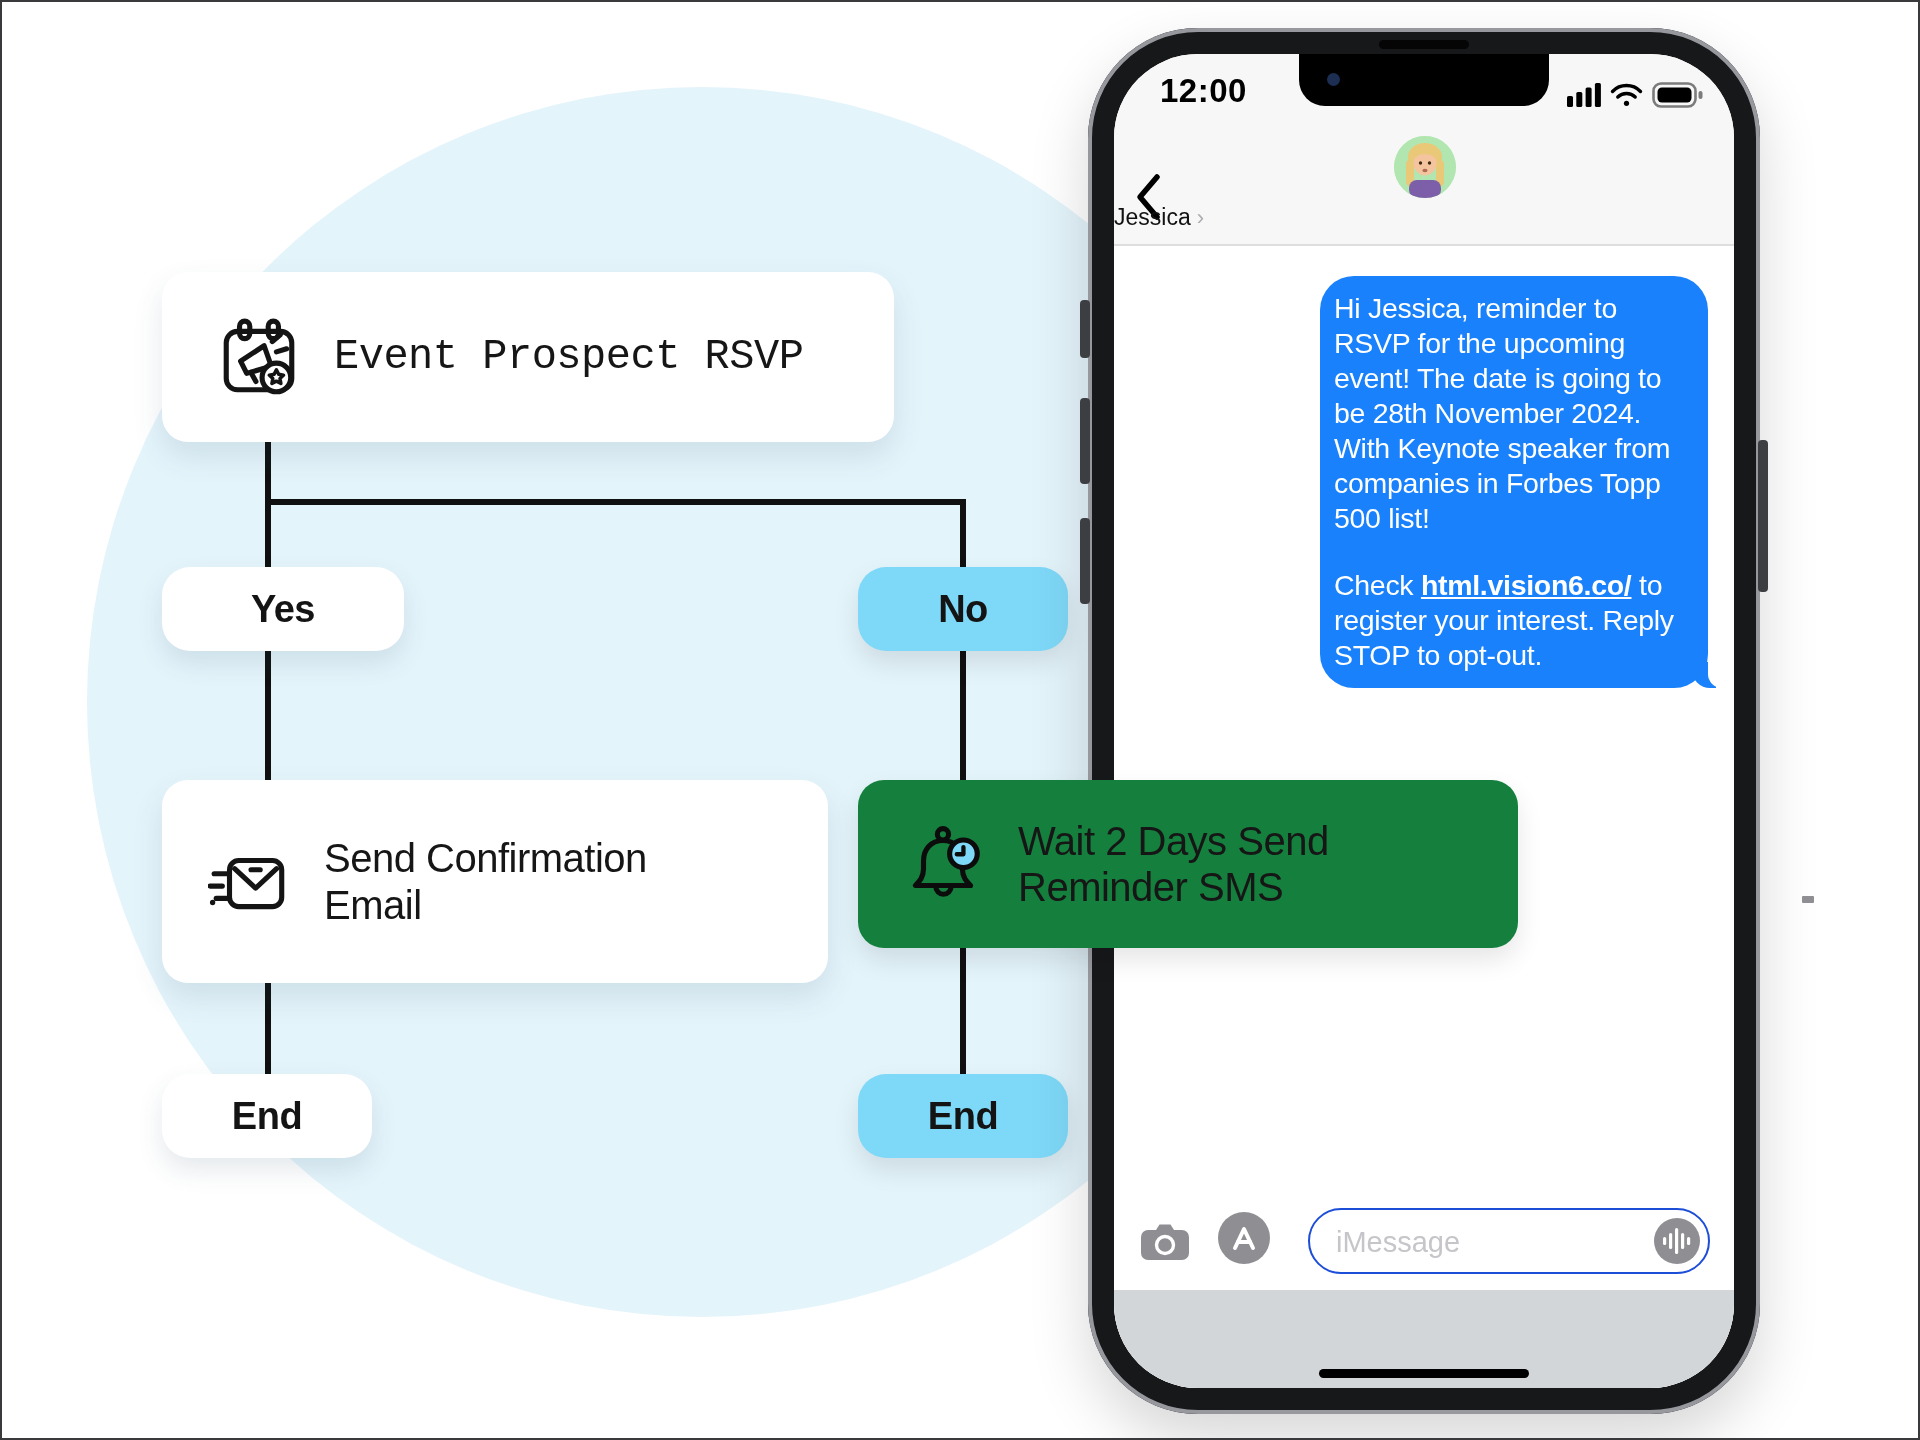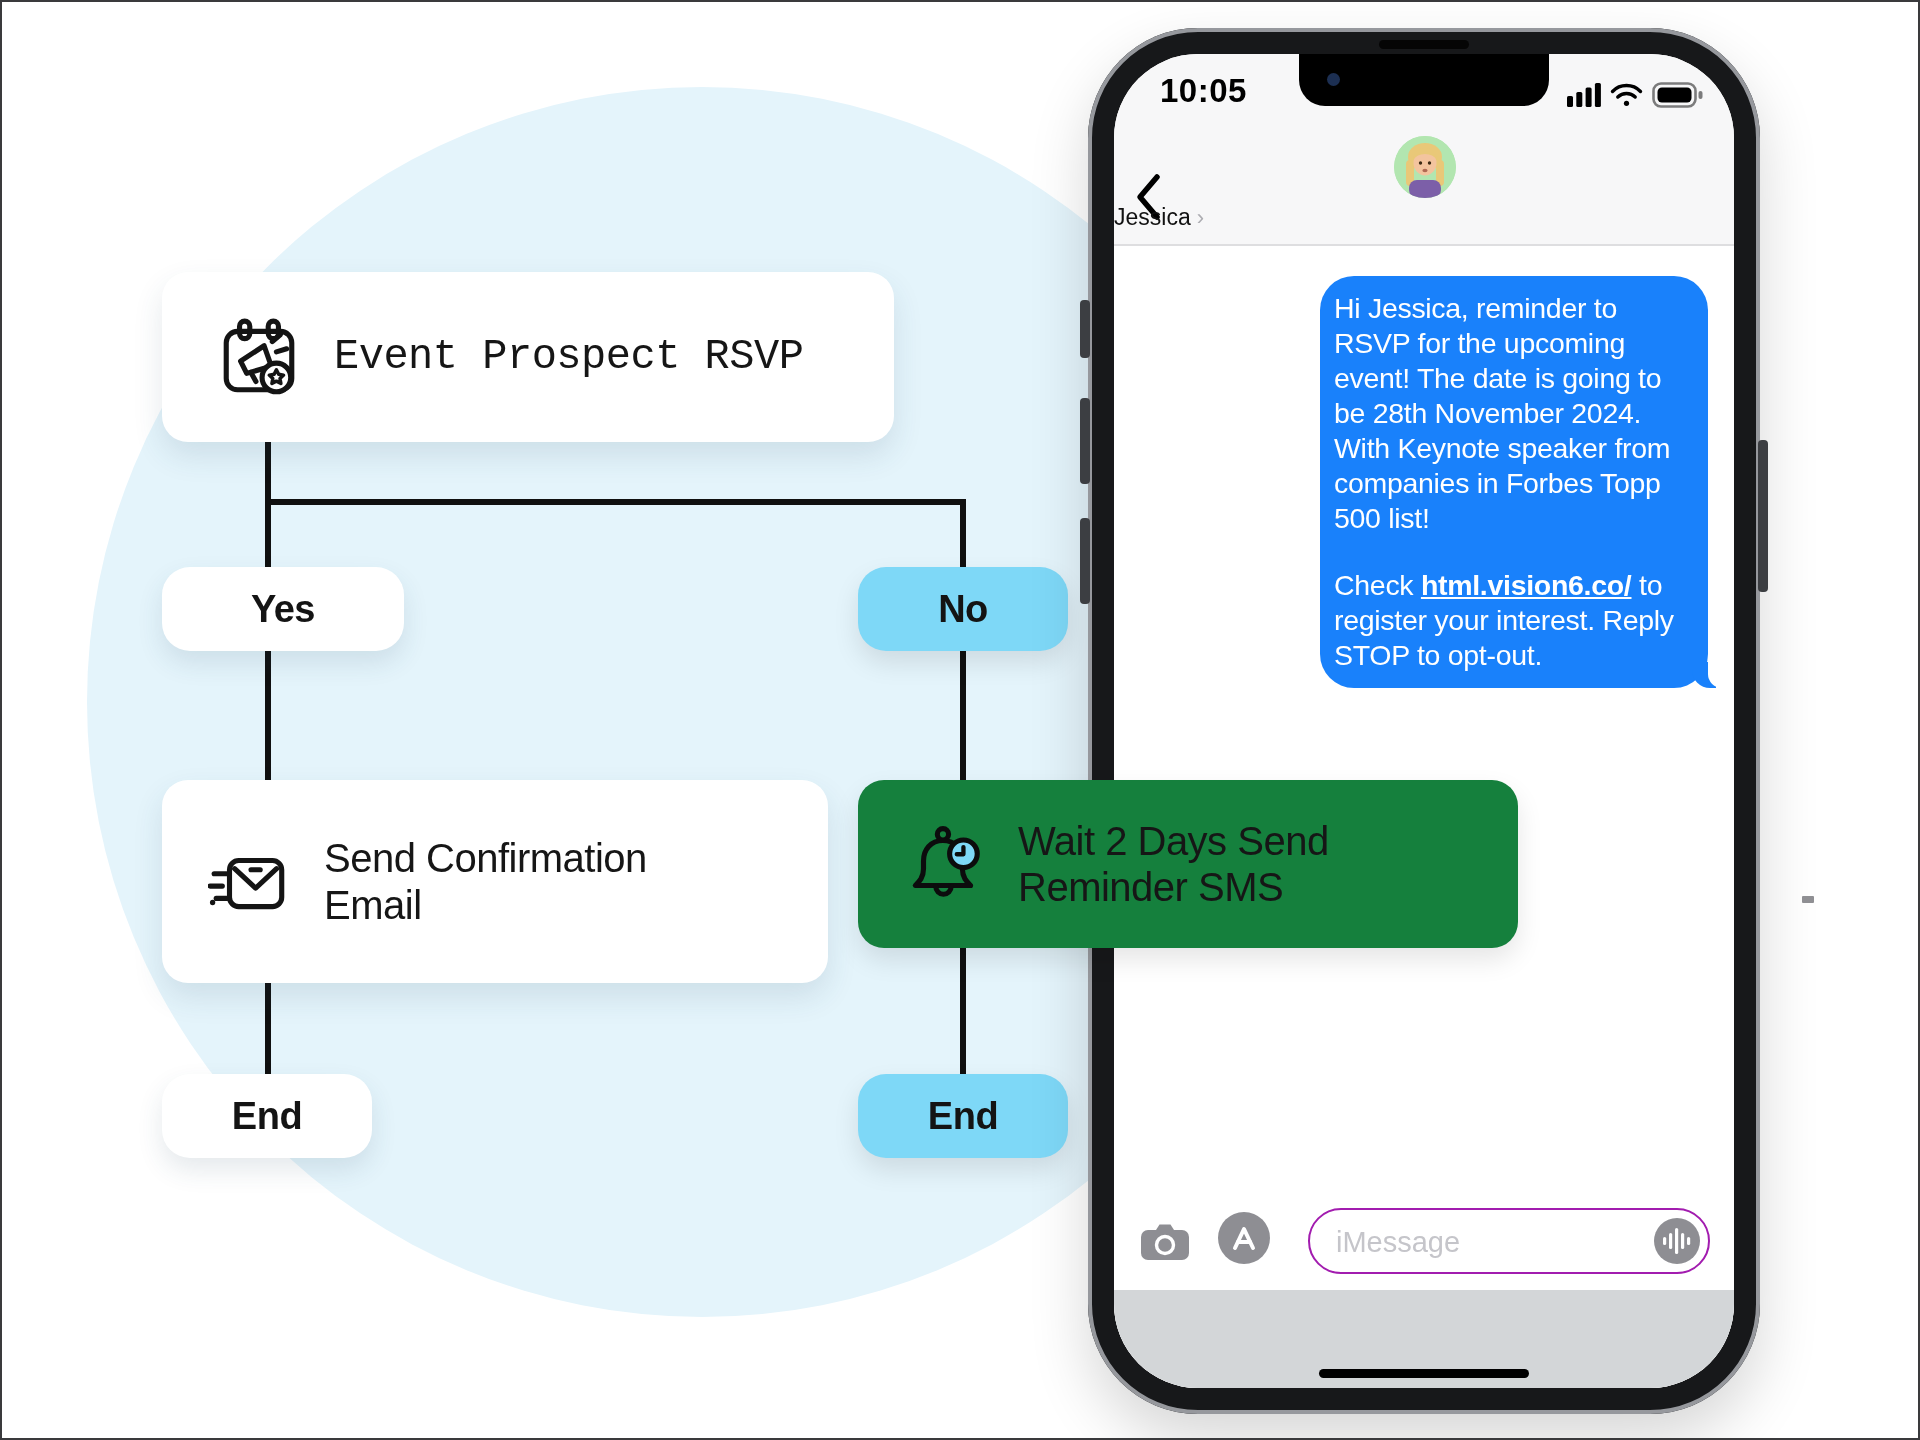--- a/index.html
+++ b/index.html
@@ -86,21 +86,21 @@
   .bubble::after{
     content:"";position:absolute;right:-24px;bottom:0;width:24px;height:30px;
     background:#fff;border-bottom-left-radius:14px;
   }
   .bubble .p2{margin-top:32px;}
   .bubble .lnk{font-weight:700;text-decoration:underline;color:#fff;}
   .composer{position:absolute;left:0;bottom:98px;width:100%;height:90px;background:#fff;}
   .cam-btn{position:absolute;left:26px;top:22px;}
   .app-btn{position:absolute;left:104px;top:12px;width:52px;height:52px;border-radius:50%;background:#8E8E93;
     display:flex;align-items:center;justify-content:center;}
-  .imsg-pill{position:absolute;left:194px;top:8px;width:402px;height:66px;border:2px solid #a21caf;
+  .imsg-pill{position:absolute;left:194px;top:8px;width:402px;height:66px;border:2px solid #1d4ed8;
     border-radius:35px;background:#fff;box-sizing:border-box;}
   .imsg-input{
     position:absolute;left:24px;top:2px;width:300px;height:58px;border:none;outline:none;
     font-family:"Liberation Sans","DejaVu Sans",sans-serif;font-size:29px;color:#333;background:transparent;
   }
   .imsg-input::placeholder{color:#C5C5CA;}
   .voice-btn{position:absolute;right:8px;top:8px;width:46px;height:46px;border-radius:50%;background:#8E8E93;
     display:flex;align-items:center;justify-content:center;}
   .kb-area{position:absolute;left:0;bottom:0;width:100%;height:98px;background:#D3D6D8;}
   .home-ind{position:absolute;left:50%;bottom:10px;transform:translateX(-50%);width:210px;height:9px;border-radius:5px;background:#000;}
@@ -189,21 +189,21 @@
     <div class="earpiece"></div>
 
     <div class="screen">
 
       <div class="hdr"></div>
 
       <div class="notch">
         <div class="cam-dot"></div>
       </div>
 
-      <div class="status-time">10:05</div>
+      <div class="status-time">12:00</div>
       <div class="status-icons">
         <span>
           <svg width="34" height="24" viewBox="0 0 34 24">
             <rect x="0" y="13" width="6" height="11" rx="1.6" fill="#000"></rect>
             <rect x="9.3" y="9" width="6" height="15" rx="1.6" fill="#000"></rect>
             <rect x="18.6" y="4.5" width="6" height="19.5" rx="1.6" fill="#000"></rect>
             <rect x="27.9" y="0" width="6" height="24" rx="1.6" fill="#000"></rect>
           </svg>
         </span>
         <span>

